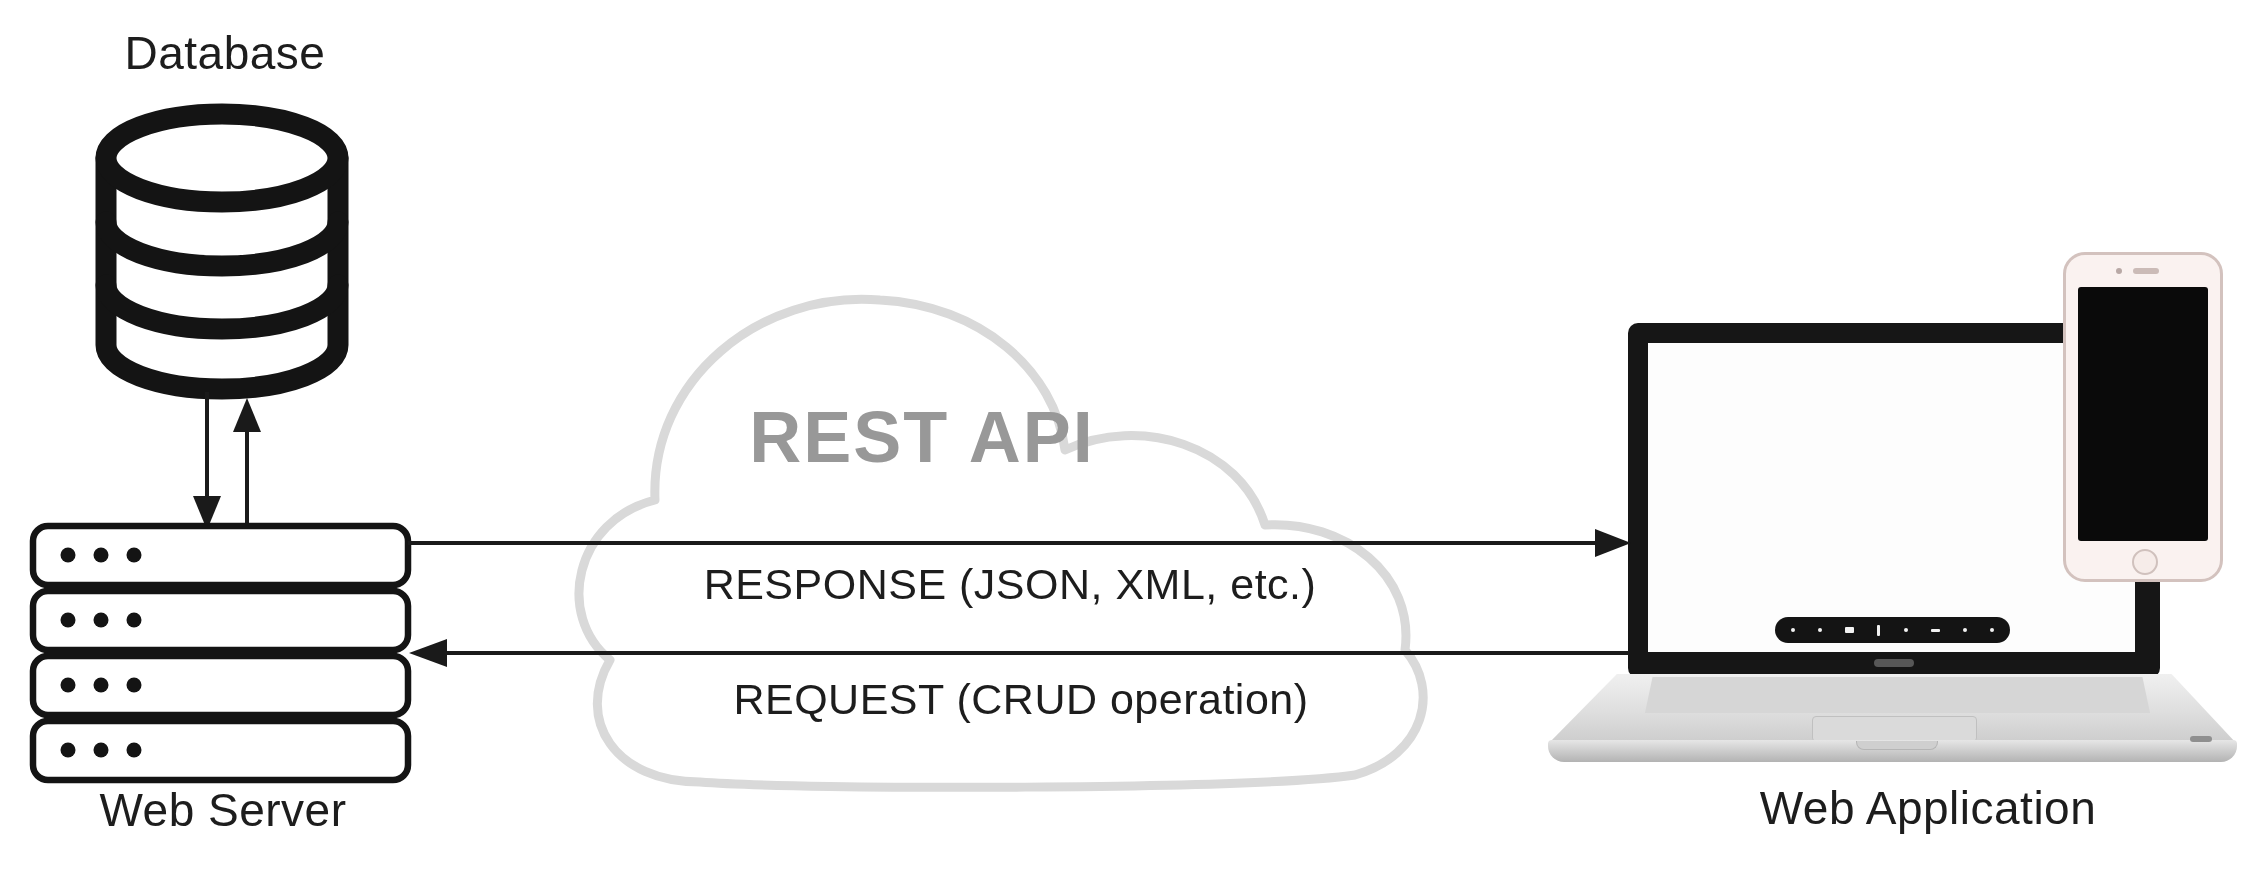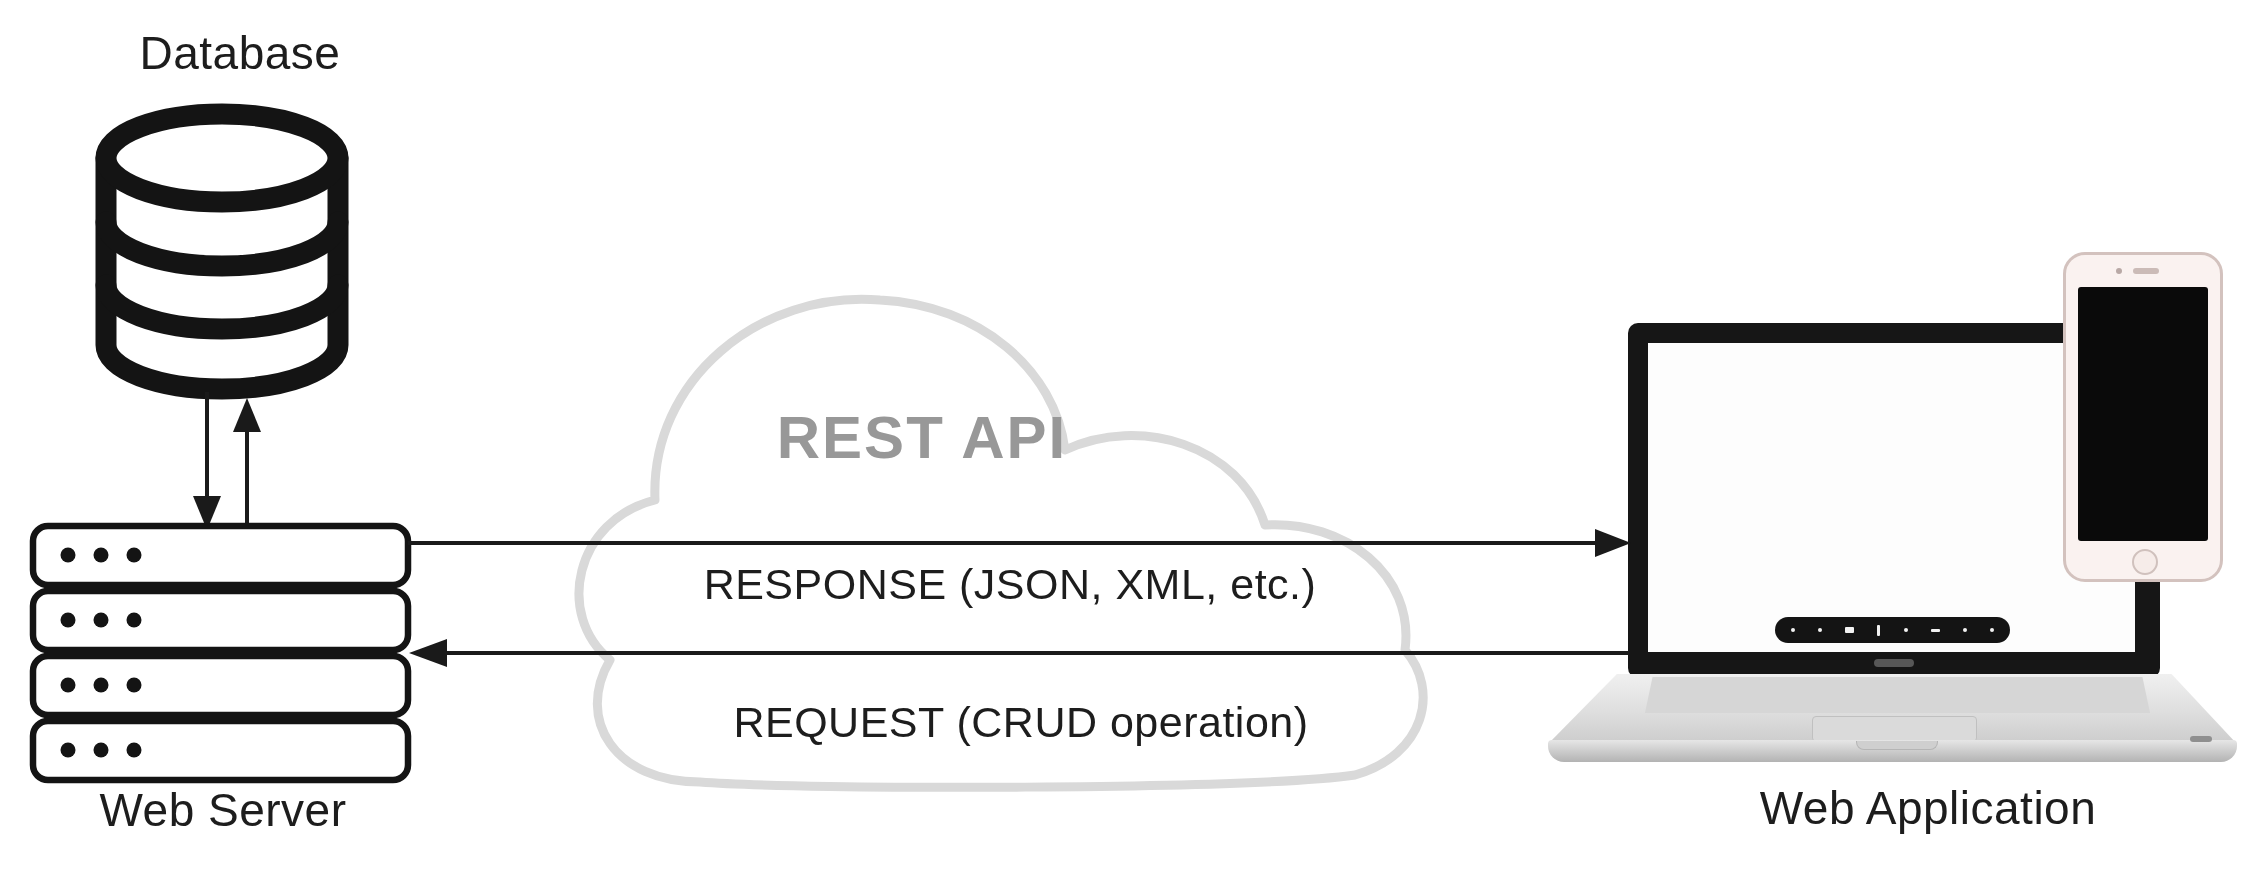--- a/index.html
+++ b/index.html
@@ -8,26 +8,26 @@
     font-family:"Liberation Sans", sans-serif;
   }
   .canvas *{box-sizing:border-box;}
   svg.gfx{position:absolute;left:0;top:0;z-index:3;pointer-events:none;}
 
   
   .lbl{
     position:absolute;transform:translate(-50%,-50%);white-space:nowrap;
     color:#1d1d1d;font-size:46px;font-weight:400;z-index:5;letter-spacing:0.5px;
   }
-  .lbl-database{left:225px;top:53px;margin-left:15px;}
+  .lbl-database{left:225px;top:53px;}
   .lbl-webserver{left:223px;top:810px;}
   .lbl-webapp{left:1928px;top:808px;}
-  .lbl-restapi{left:922px;top:437px;font-size:60px;font-weight:bold;color:#989898;letter-spacing:2px;z-index:4;}
+  .lbl-restapi{left:922px;top:437px;font-size:72px;font-weight:bold;color:#989898;letter-spacing:2px;z-index:4;}
   .lbl-response{left:994px;top:584px;font-size:43px;z-index:4;margin-left:16px;}
-  .lbl-request{left:1021px;top:722px;font-size:43px;z-index:4;}
+  .lbl-request{left:1021px;top:699px;font-size:43px;z-index:4;}
 
   
   .laptop{position:absolute;left:0;top:0;z-index:1;}
   .laptop-screen{
     position:absolute;left:1628px;top:323px;width:532px;height:355px;
     background:#161616;border-radius:10px;
   }
   .laptop-screen-inner{
     position:absolute;left:1648px;top:343px;width:487px;height:309px;
     background:#fdfdfd;

